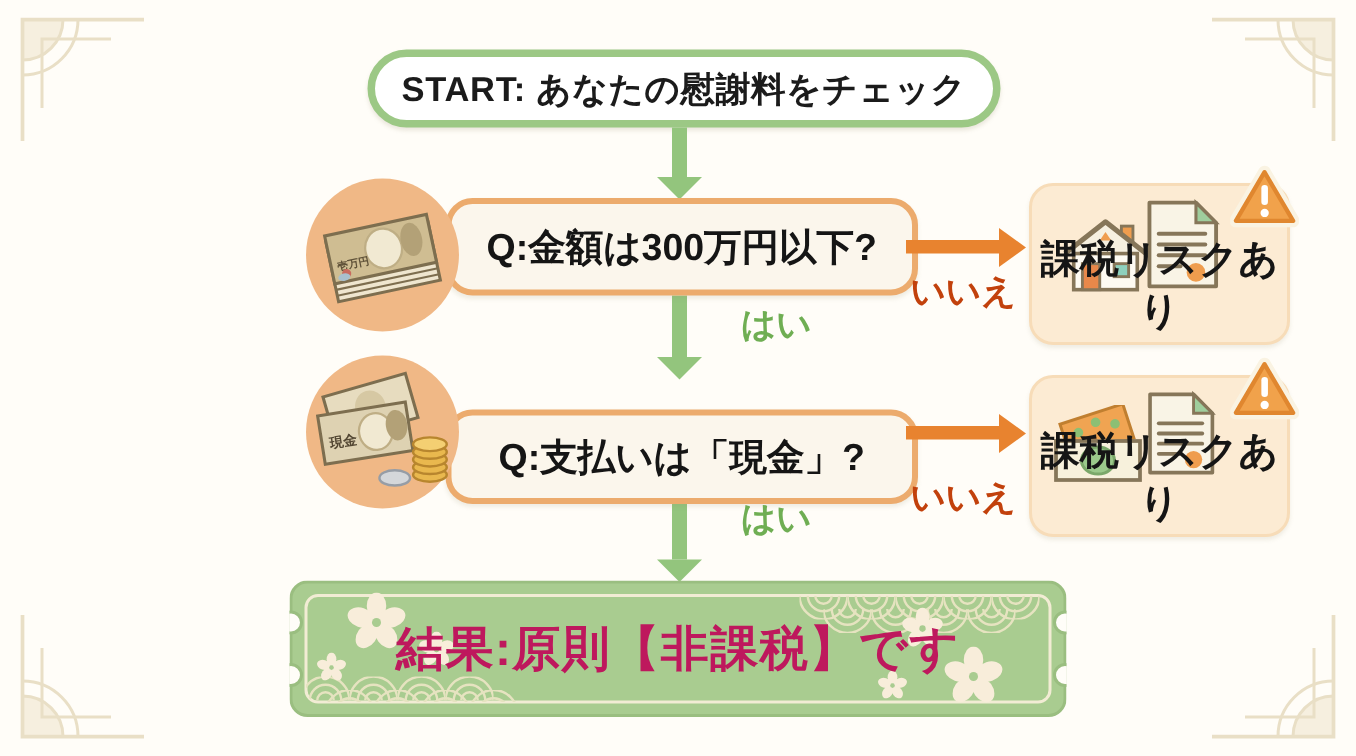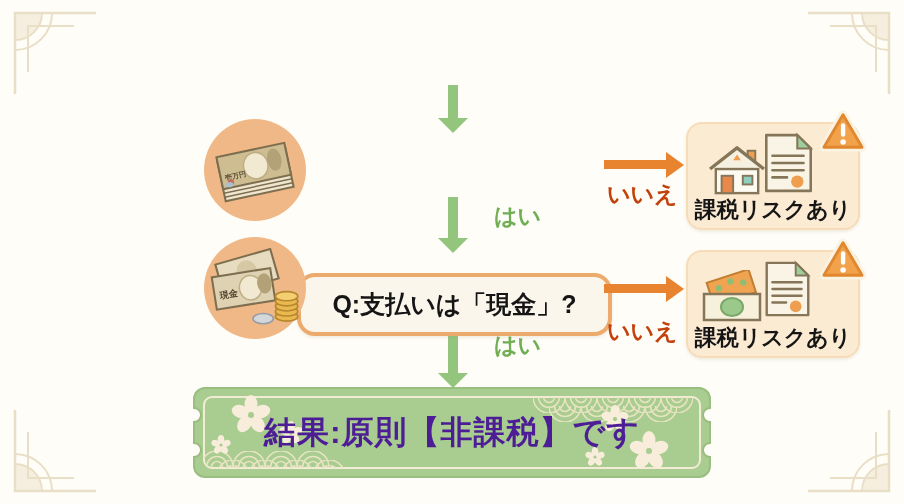--- a/index.html
+++ b/index.html
@@ -55,31 +55,31 @@
   .yes2{left:470px;top:330px;}
   .no1{left:607px;top:179px;}
   .no2{left:607px;top:316px;}
 
   
   .risk-box{position:absolute;left:686px;width:170px;height:104px;background:#fcebd3;
     border:2px solid #f7dcb8;border-radius:16px;box-shadow:0 2px 3px rgba(150,140,110,.15);}
   .r1{top:122px;}
   .r2{top:250px;}
   .risk-label{position:absolute;left:0;right:0;bottom:3px;text-align:center;
-    font-size:22px;font-weight:800;color:#151515;}
+    font-size:26px;font-weight:800;color:#151515;}
   .risk-icons{position:absolute;left:0;top:0;right:0;height:72px;}
   .doc-icon{position:absolute;left:74px;top:8px;}
   .house-icon{position:absolute;left:20px;top:20px;}
   .money-icon{position:absolute;left:12px;top:18px;}
   .warn-icon{position:absolute;right:-8px;top:-14px;}
 
   
   .ticket{position:absolute;left:193px;top:387px;width:518px;height:91px;}
   .ticket-text{position:absolute;inset:0;display:flex;align-items:center;justify-content:center;
-    font-size:32px;font-weight:900;color:#4c1d95;letter-spacing:1px;}
+    font-size:32px;font-weight:900;color:#be185d;letter-spacing:1px;}
 </style>
 </head>
 <body>
 
 <svg width="0" height="0" style="position:absolute">
   <defs>
     <symbol id="sym-corner" viewBox="0 0 86 86">
       <path d="M3,3 L3,30 A27,27 0 0 0 30,3 Z" fill="#f6efdf" stroke="#e9dfc6" stroke-width="2"></path>
       <path d="M3,84 L3,3 L84,3" fill="none" stroke="#e9dfc6" stroke-width="2.5"></path>
       <path d="M3,40 A37,37 0 0 0 40,3" fill="none" stroke="#e9dfc6" stroke-width="2"></path>
@@ -191,25 +191,31 @@
   <svg class="corner tr">
       <use href="#sym-corner"></use>
     </svg>
   <svg class="corner bl">
       <use href="#sym-corner"></use>
     </svg>
   <svg class="corner br">
       <use href="#sym-corner"></use>
     </svg>
 
+  <div class="start-pill">
+    <span>START: あなたの慰謝料をチェック</span>
+  </div>
 
   <div class="varrow va1"></div>
   <div class="varrow va2"></div>
   <div class="varrow va3"></div>
 
+  <div class="q-box q1">
+    <span>Q:金額は300万円以下?</span>
+  </div>
   <div class="illus-circle c1">
     <svg width="102" height="102" viewBox="0 0 100 100">
         <use href="#sym-money-stack"></use>
       </svg>
   </div>
 
   <div class="harrow ha1"></div>
   <div class="lbl no no1">いいえ</div>
   <div class="lbl yes yes1">はい</div>
 

